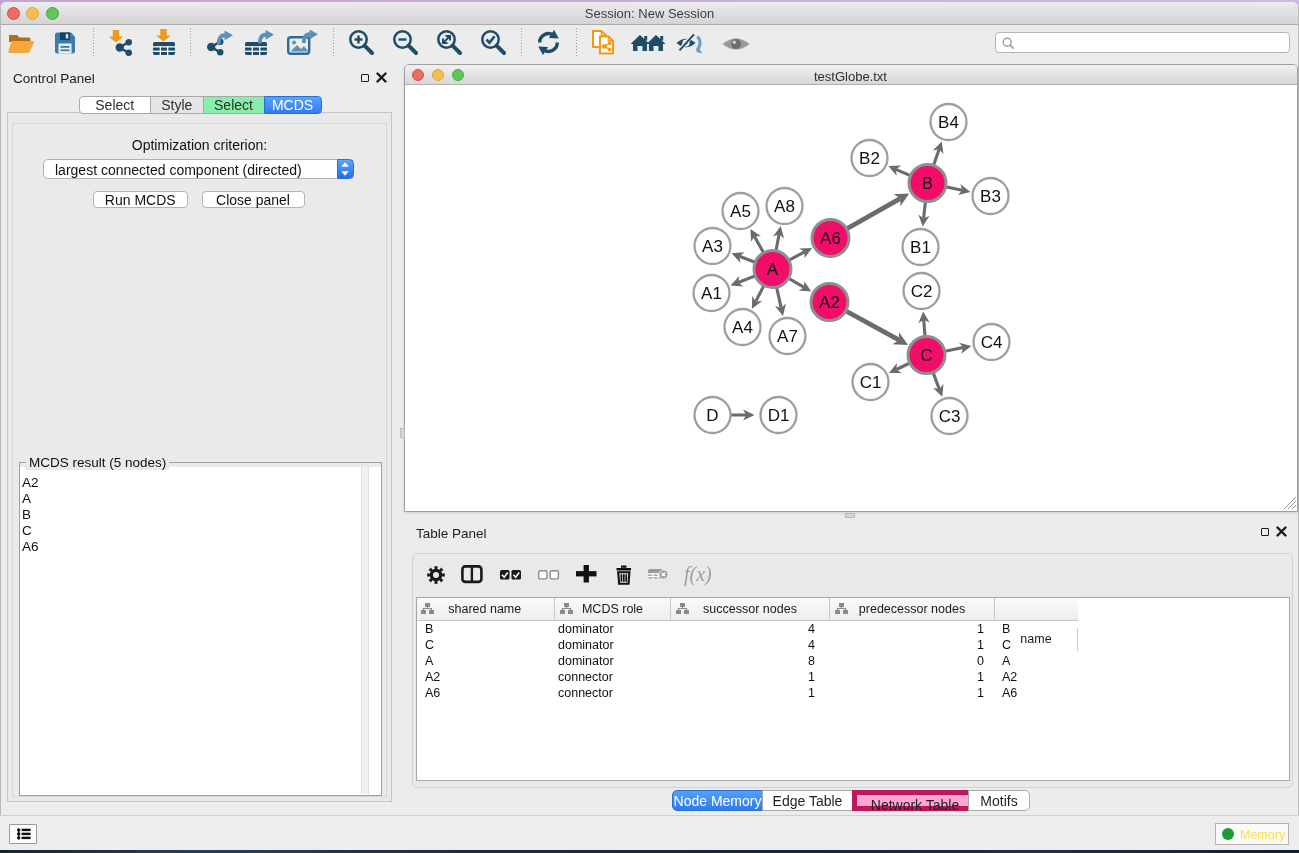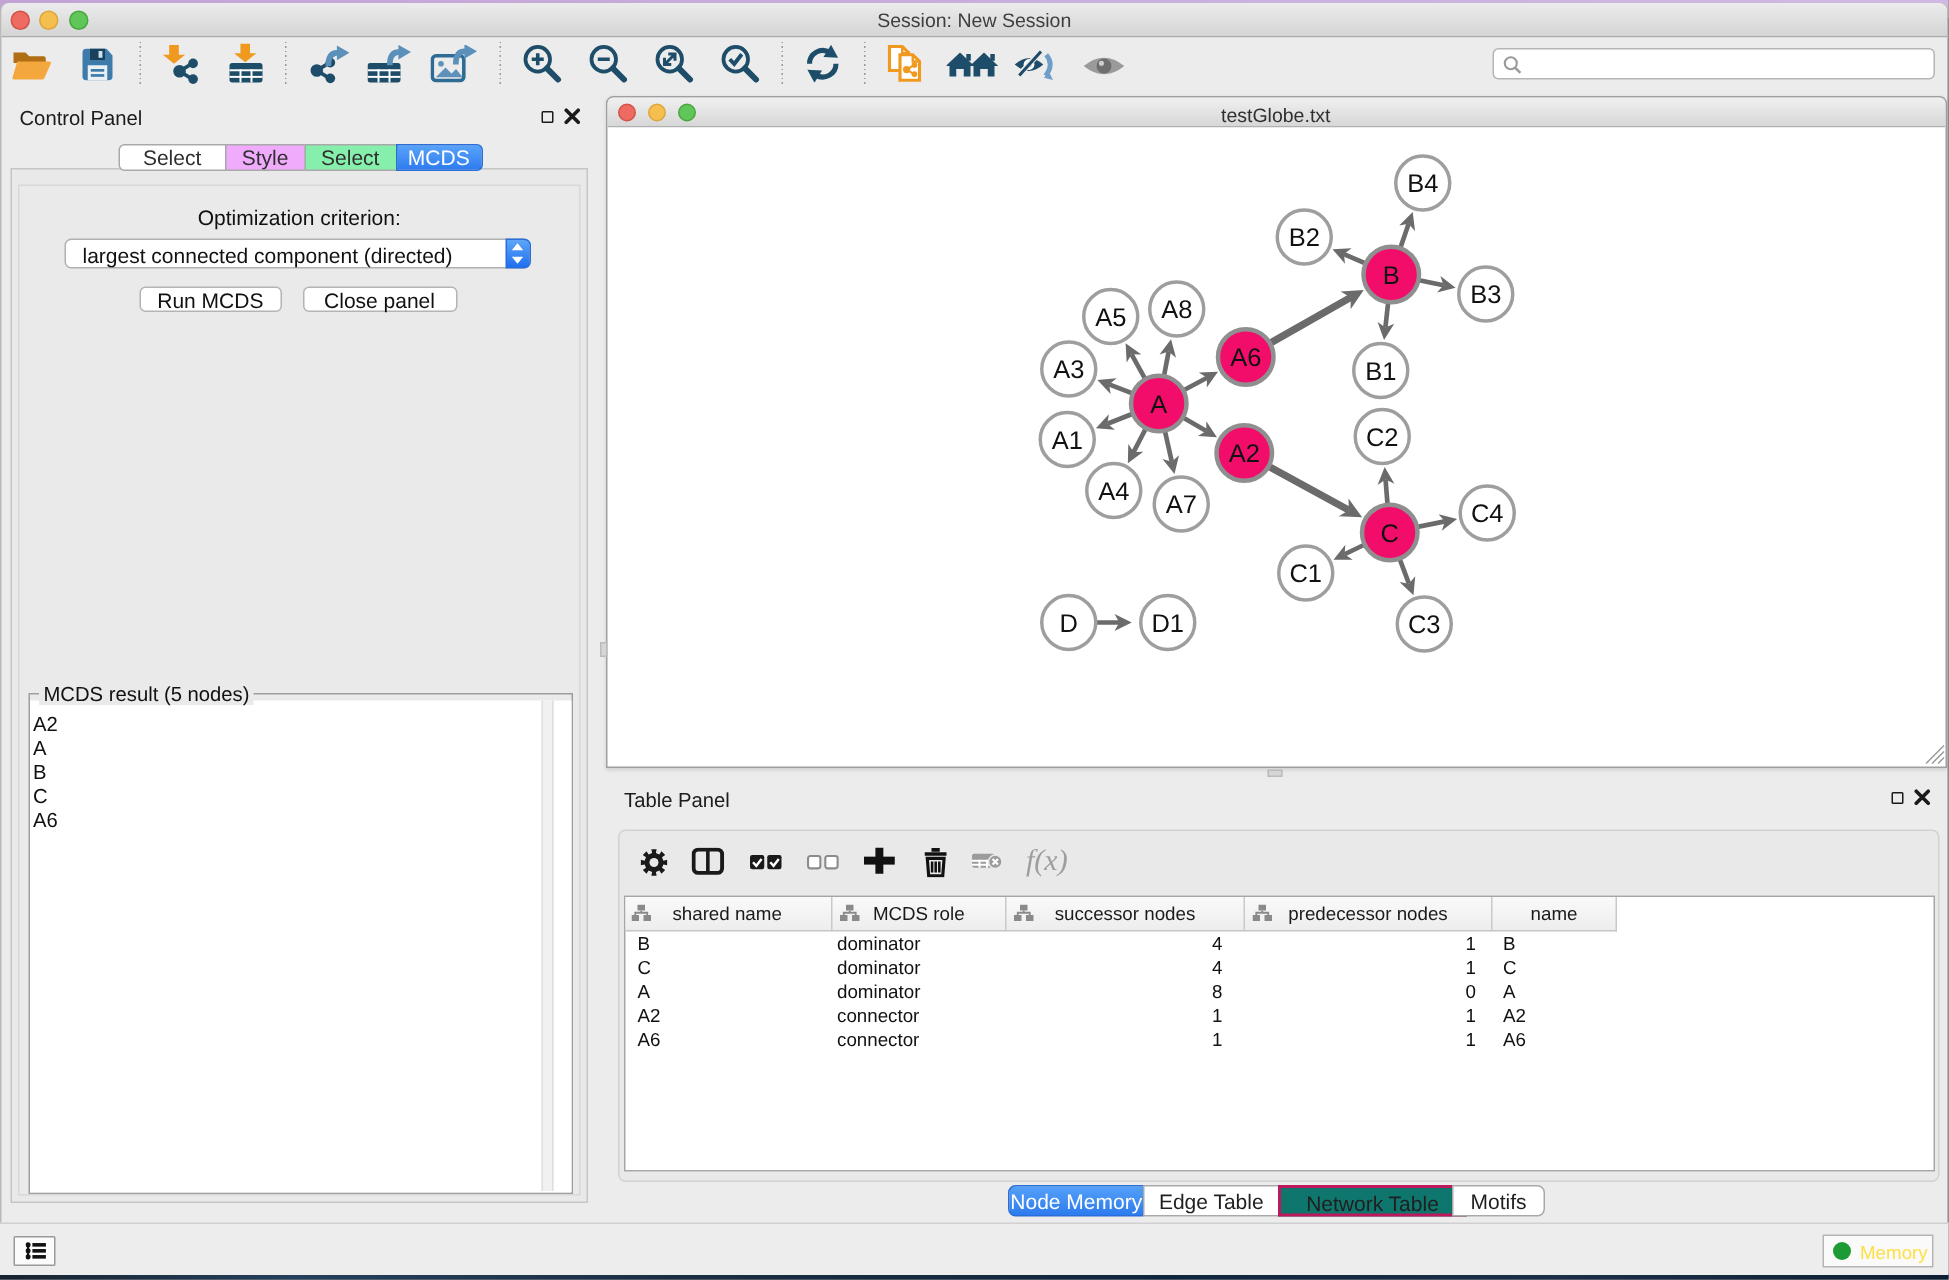--- a/index.html
+++ b/index.html
@@ -152,21 +152,21 @@
     <line x1="8.2" y1="8.2" x2="11.6" y2="11.6" stroke="#9a9a9a" stroke-width="1.6"></line>
   </svg>
 <div class="abs" style="left:13px;top:71px;font-size:13.5px;color:#1c1c1c">Control Panel</div>
 <div class="abs" style="left:361px;top:73.5px;width:8px;height:8px;border:1.6px solid #1a1a1a;border-radius:1px"></div>
 <svg style="position:absolute;left:376px;top:72px" width="11" height="11" viewBox="0 0 11 11">
     <path d="M1.5 1.5 L9.5 9.5 M9.5 1.5 L1.5 9.5" stroke="#1a1a1a" stroke-width="2.4" stroke-linecap="round"></path>
   </svg>
 <div class="abs" style="left:7px;top:112px;width:385px;height:690px;background:#e9e9e9;border:1px solid #c6c6c6"></div>
 <div class="abs" style="left:12px;top:123px;width:375px;height:674px;background:#eaeaea;border:1px solid #d8d8d8"></div>
 <div class="abs" style="left:78.5px;top:96px;width:72.5px;height:18px;background:#fff;color:#2f2f2f;border:1px solid #a9a9a9;border-radius:4px 0 0 4px;font-size:14px;text-align:center;line-height:17.5px">Select</div>
-<div class="abs" style="left:150px;top:96px;width:53.5px;height:18px;background:#f0abfc;color:#2f2f2f;border:1px solid #a9a9a9;font-size:14px;text-align:center;line-height:17.5px">Style</div>
+<div class="abs" style="left:150px;top:96px;width:53.5px;height:18px;background:#e5e5e5;color:#2f2f2f;border:1px solid #a9a9a9;font-size:14px;text-align:center;line-height:17.5px">Style</div>
 <div class="abs" style="left:202.5px;top:96px;width:62px;height:18px;background:#86efac;color:#2f2f2f;border:1px solid #a9a9a9;font-size:14px;text-align:center;line-height:17.5px">Select</div>
 <div class="abs" style="left:263.5px;top:96px;width:58px;height:18px;background:linear-gradient(#59a3f9,#2e7cf0);color:#fff;border:1px solid #2a6fd8;border-radius:0 4px 4px 0;font-size:14px;text-align:center;line-height:17.5px">MCDS</div>
 <div class="abs" style="left:0;top:137px;width:399px;text-align:center;font-size:14px;color:#111">Optimization criterion:</div>
 <div class="abs" style="left:43px;top:159px;width:310px;height:20px;background:#fff;border:1px solid #b1b1b1;border-radius:4.5px"></div>
 <div class="abs" style="left:55px;top:161.5px;font-size:14px;color:#111">largest connected component (directed)</div>
 <div class="abs" style="left:336.5px;top:159px;width:17.5px;height:20px;background:linear-gradient(#5ea6f9,#1f6ff0);border-radius:0 4.5px 4.5px 0;border:1px solid #2a6fd8"></div>
 <svg style="position:absolute;left:339px;top:161px" width="12" height="16" viewBox="0 0 12 16">
     <path d="M6 1.2 L9.8 5.8 H2.2 Z" fill="#fff"></path>
     <path d="M6 14.8 L9.8 10.2 H2.2 Z" fill="#fff"></path>
   </svg>
@@ -356,21 +356,21 @@
   </svg>
 <div class="abs" style="left:830px;top:598px;width:165px;height:23px;border-right:1px solid #c9c9c9;font-size:12.5px;color:#1a1a1a;text-align:center;line-height:23px">predecessor nodes</div>
 <svg style="position:absolute;left:835px;top:602.5px" width="14" height="11" viewBox="0 0 14 11">
     <g fill="#8a8a8a">
       <rect x="4.0" y="0" width="5.0" height="4.0"></rect>
       <rect x="0" y="7.0" width="5.0" height="4.0"></rect>
       <rect x="8.0" y="7.0" width="5.0" height="4.0"></rect>
       <path d="M6.5 4.0 V5.5 M2.5 7.0 V5.5 H10.5 V7.0" stroke="#8a8a8a" stroke-width="1.2" fill="none"></path>
     </g>
   </svg>
-<div class="abs" style="left:995px;top:598px;width:83px;height:23px;border-right:1px solid #c9c9c9;font-size:12.5px;color:#1a1a1a;text-align:center;line-height:23px">name</div>
+<div class="abs" style="left:995px;top:628px;width:83px;height:23px;border-right:1px solid #c9c9c9;font-size:12.5px;color:#1a1a1a;text-align:center;line-height:23px">name</div>
 <div class="abs" style="left:425px;top:622px;font-size:12.5px;color:#111">B</div>
 <div class="abs" style="left:558px;top:622px;font-size:12.5px;color:#111">dominator</div>
 <div class="abs" style="left:700px;top:622px;width:115px;text-align:right;font-size:12.5px;color:#111">4</div>
 <div class="abs" style="left:869px;top:622px;width:115px;text-align:right;font-size:12.5px;color:#111">1</div>
 <div class="abs" style="left:1002px;top:622px;font-size:12.5px;color:#111">B</div>
 <div class="abs" style="left:425px;top:638px;font-size:12.5px;color:#111">C</div>
 <div class="abs" style="left:558px;top:638px;font-size:12.5px;color:#111">dominator</div>
 <div class="abs" style="left:700px;top:638px;width:115px;text-align:right;font-size:12.5px;color:#111">4</div>
 <div class="abs" style="left:869px;top:638px;width:115px;text-align:right;font-size:12.5px;color:#111">1</div>
 <div class="abs" style="left:1002px;top:638px;font-size:12.5px;color:#111">C</div>
@@ -384,21 +384,21 @@
 <div class="abs" style="left:700px;top:670px;width:115px;text-align:right;font-size:12.5px;color:#111">1</div>
 <div class="abs" style="left:869px;top:670px;width:115px;text-align:right;font-size:12.5px;color:#111">1</div>
 <div class="abs" style="left:1002px;top:670px;font-size:12.5px;color:#111">A2</div>
 <div class="abs" style="left:425px;top:686px;font-size:12.5px;color:#111">A6</div>
 <div class="abs" style="left:558px;top:686px;font-size:12.5px;color:#111">connector</div>
 <div class="abs" style="left:700px;top:686px;width:115px;text-align:right;font-size:12.5px;color:#111">1</div>
 <div class="abs" style="left:869px;top:686px;width:115px;text-align:right;font-size:12.5px;color:#111">1</div>
 <div class="abs" style="left:1002px;top:686px;font-size:12.5px;color:#111">A6</div>
 <div class="abs" style="left:672px;top:790px;width:91px;height:21px;background:linear-gradient(#55a0f8,#2d7bef);color:#fff;border:1px solid #2a6fd8;border-radius:5px 0 0 5px;font-size:14px;text-align:center;line-height:20px">Node Memory</div>
 <div class="abs" style="left:762px;top:790px;width:91px;height:21px;background:#fff;color:#1f1f1f;border:1px solid #a9a9a9;font-size:14px;text-align:center;line-height:20px">Edge Table</div>
-<div class="abs" style="left:852px;top:790px;width:126px;height:21px;background:#0f766e;color:#1f1f1f;border:2px solid #be185d;font-size:14px;text-align:center;line-height:20px">Network Table</div>
+<div class="abs" style="left:852px;top:790px;width:126px;height:21px;background:#f9a8d4;color:#1f1f1f;border:5px solid #be185d;font-size:14px;text-align:center;line-height:20px">Network Table</div>
 <div class="abs" style="left:968px;top:790px;width:62px;height:21px;background:#fff;color:#1f1f1f;border:1px solid #a9a9a9;border-radius:0 5px 5px 0;font-size:14px;text-align:center;line-height:20px">Motifs</div>
 <div class="abs" style="left:0;top:815px;width:1299px;height:34.5px;background:#ededed;border-top:1px solid #d0d0d0"></div>
 <div class="abs" style="left:9px;top:824px;width:27.5px;height:20px;background:#fbfbfb;border:1px solid #9a9a9a;border-radius:1px"></div>
 <svg style="position:absolute;left:16.5px;top:828px" width="14" height="12" viewBox="0 0 14 12">
     <g fill="#111">
       <circle cx="1.7" cy="1.9" r="1.7"></circle>
       <circle cx="1.7" cy="5.9" r="1.7"></circle>
       <circle cx="1.7" cy="9.9" r="1.7"></circle>
       <rect x="4.6" y="0.7" width="9" height="2.4"></rect>
       <rect x="4.6" y="4.7" width="9" height="2.4"></rect>

